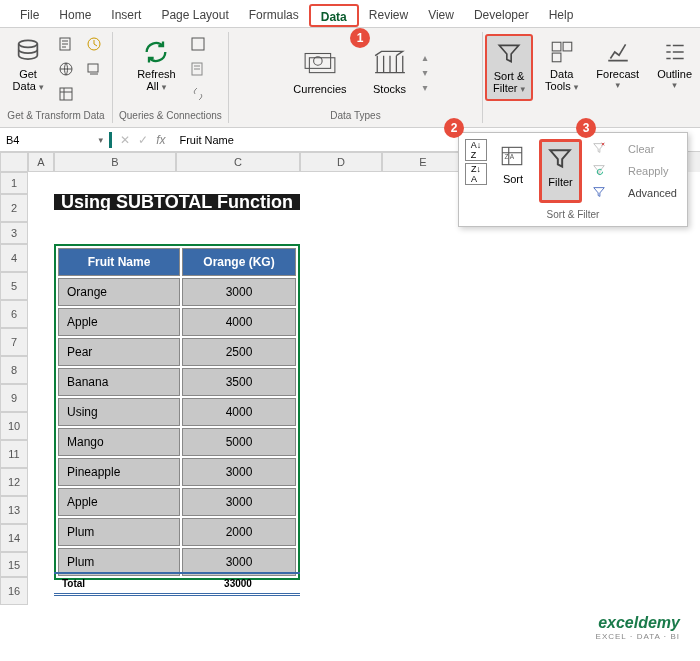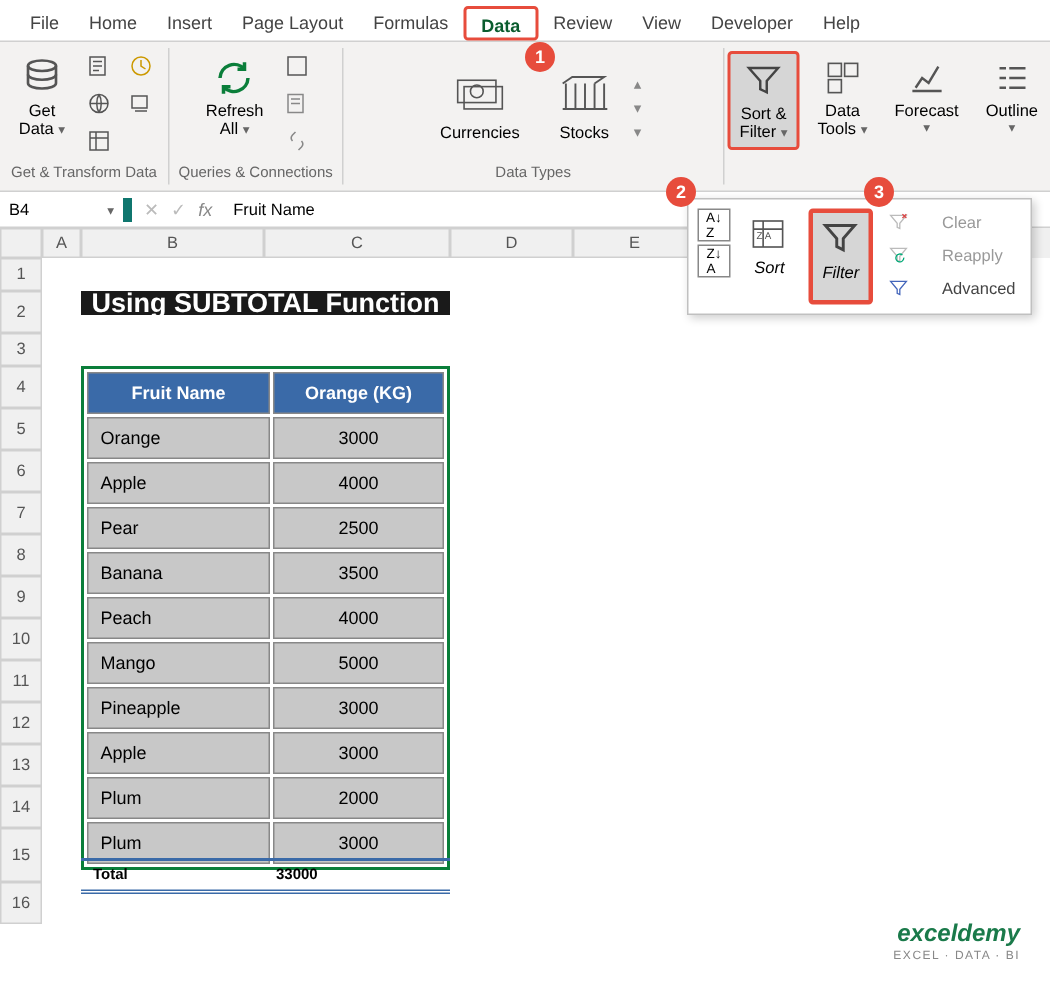--- a/index.html
+++ b/index.html
@@ -33,59 +33,59 @@
     .c2 { top: 118px; left: 444px; }
     .c3 { top: 118px; left: 576px; }
     
     
     .dropdown { position: absolute; top: 132px; left: 458px; width: 230px; background: #fff; border: 1px solid #c0c0c0; box-shadow: 2px 2px 6px rgba(0,0,0,0.2); padding: 6px; z-index: 50; }
     .dropdown-content { display: flex; gap: 6px; }
     .dd-col { display: flex; flex-direction: column; gap: 2px; }
     .dd-btn-large { display: flex; flex-direction: column; align-items: center; padding: 4px 8px; min-width: 40px; }
     .dd-btn-large.highlighted { border: 3px solid #e74c3c; border-radius: 3px; }
     .dd-btn-large .ic { width: 28px; height: 28px; }
-    .dd-btn-large .lbl { font-size: 11px; margin-top: 2px; font-style: italic; }
+    .dd-btn-large .lbl { font-size: 11px; margin-top: 2px; }
     .dd-btn-small { display: flex; align-items: center; gap: 20px; padding: 2px 4px; font-size: 11px; color: #444; }
     .dd-btn-small .ic { width: 16px; height: 16px; }
     .dd-btn-small.disabled { color: #999; }
     .dd-az { width: 22px; height: 22px; border: 1px solid #888; display: flex; align-items: center; justify-content: center; font-size: 9px; }
     .dd-label { font-size: 10px; color: #666; text-align: center; margin-top: 6px; }
     
     
     .formula-bar { display: flex; align-items: center; height: 24px; border-bottom: 1px solid #d0d0d0; background: #fff; }
-    .name-box { width: 88px; padding: 2px 6px; border-right: 6px solid #0f766e; display: flex; justify-content: space-between; align-items: center; font-size: 11px; }
+    .name-box { width: 112px; padding: 2px 6px; border-right: 3px solid #0f766e; display: flex; justify-content: space-between; align-items: center; font-size: 11px; }
     .fx-btns { display: flex; gap: 8px; padding: 0 8px; color: #888; align-items: center; }
     .fx-btns span { cursor: pointer; }
     .formula-input { flex: 1; padding: 2px 6px; font-size: 11px; }
     
     
     .grid { position: relative; }
     .col-headers { display: flex; height: 20px; background: #f0f0f0; }
     .corner { width: 28px; border: 1px solid #d0d0d0; background: #f0f0f0; }
     .col-h { border: 1px solid #d0d0d0; text-align: center; font-size: 11px; color: #555; line-height: 18px; }
     .col-A { width: 26px; } .col-B { width: 122px; } .col-C { width: 124px; } .col-D { width: 82px; } .col-E { width: 82px; }
     .grid-body { display: flex; }
     .row-headers { display: flex; flex-direction: column; }
     .row-h { width: 28px; border: 1px solid #d0d0d0; background: #f0f0f0; text-align: center; font-size: 11px; color: #555; display: flex; align-items: center; justify-content: center; }
     .rh-1 { height: 22px; } .rh-2 { height: 28px; } .rh-3 { height: 22px; }
-    .rh-data { height: 28px; } .rh-15 { height: 36px; text-align: center; } .rh-16 { height: 28px; }
+    .rh-data { height: 28px; } .rh-15 { height: 25px; text-align: center; } .rh-16 { height: 28px; }
     .cells { position: relative; flex: 1; }
     
     .title-cell { position: absolute; top: 22px; left: 26px; width: 246px; height: 16px; background: #1a1a1a; color: #fff; font-weight: bold; display: flex; align-items: center; justify-content: center; font-size: 18px; }
     
     .data-table { position: absolute; top: 72px; left: 26px; width: 246px; border: 2px solid #0a7e3a; }
     .data-table th { background: #3a6aa8; color: #fff; font-weight: bold; padding: 6px; font-size: 12px; border: 1px solid #888; height: 28px; }
     .data-table td { background: #c8c8c8; padding: 5px 8px; font-size: 12px; border: 1px solid #888; height: 28px; }
     .data-table td:nth-child(2) { text-align: center; }
     .data-table th:first-child, .data-table td:first-child { width: 122px; }
     
     .total-row { position: absolute; top: 400px; left: 26px; width: 246px; display: flex; border-top: 2px solid #3a6aa8; border-bottom: 3px double #3a6aa8; }
     .total-row div { padding: 4px 8px; font-weight: bold; font-size: 10px; }
     .total-row div:first-child { width: 122px; }
-    .total-row div:last-child { width: 124px; }
+    .total-row div:last-child { width: 124px; text-align: center; }
     
     .watermark { position: absolute; bottom: 20px; right: 20px; text-align: right; }
     .watermark .brand { color: #1a7a4a; font-size: 16px; font-style: italic; font-weight: 600; }
     .watermark .tag { color: #888; font-size: 8px; letter-spacing: 1px; }
     
     svg { display: block; }
   </style>
 </head>
 <body>
 
@@ -327,20 +327,21 @@
       <div class="dd-btn-small">
           <span class="ic">
             <svg viewBox="0 0 16 16" width="14" height="14">
               <path d="M2 3h12l-5 6v4l-2-1v-3z" fill="none" stroke="#46b"></path>
             </svg>
           </span>
           <span>Advanced</span>
         </div>
     </div>
   </div>
+  <div class="dd-label">Sort &amp; Filter</div>
 </div>
 
 <div class="formula-bar">
   <div class="name-box">
       <span>B4</span>
       <span class="chev">▾</span>
     </div>
   <div class="fx-btns">
     <span style="color:#bbb">✕</span>
     <span style="color:#bbb">✓</span>
@@ -395,21 +396,21 @@
             </tr>
         <tr>
               <td>Pear</td>
               <td>2500</td>
             </tr>
         <tr>
               <td>Banana</td>
               <td>3500</td>
             </tr>
         <tr>
-              <td>Peach</td>
+              <td>Using</td>
               <td>4000</td>
             </tr>
         <tr>
               <td>Mango</td>
               <td>5000</td>
             </tr>
         <tr>
               <td>Pineapple</td>
               <td>3000</td>
             </tr>

